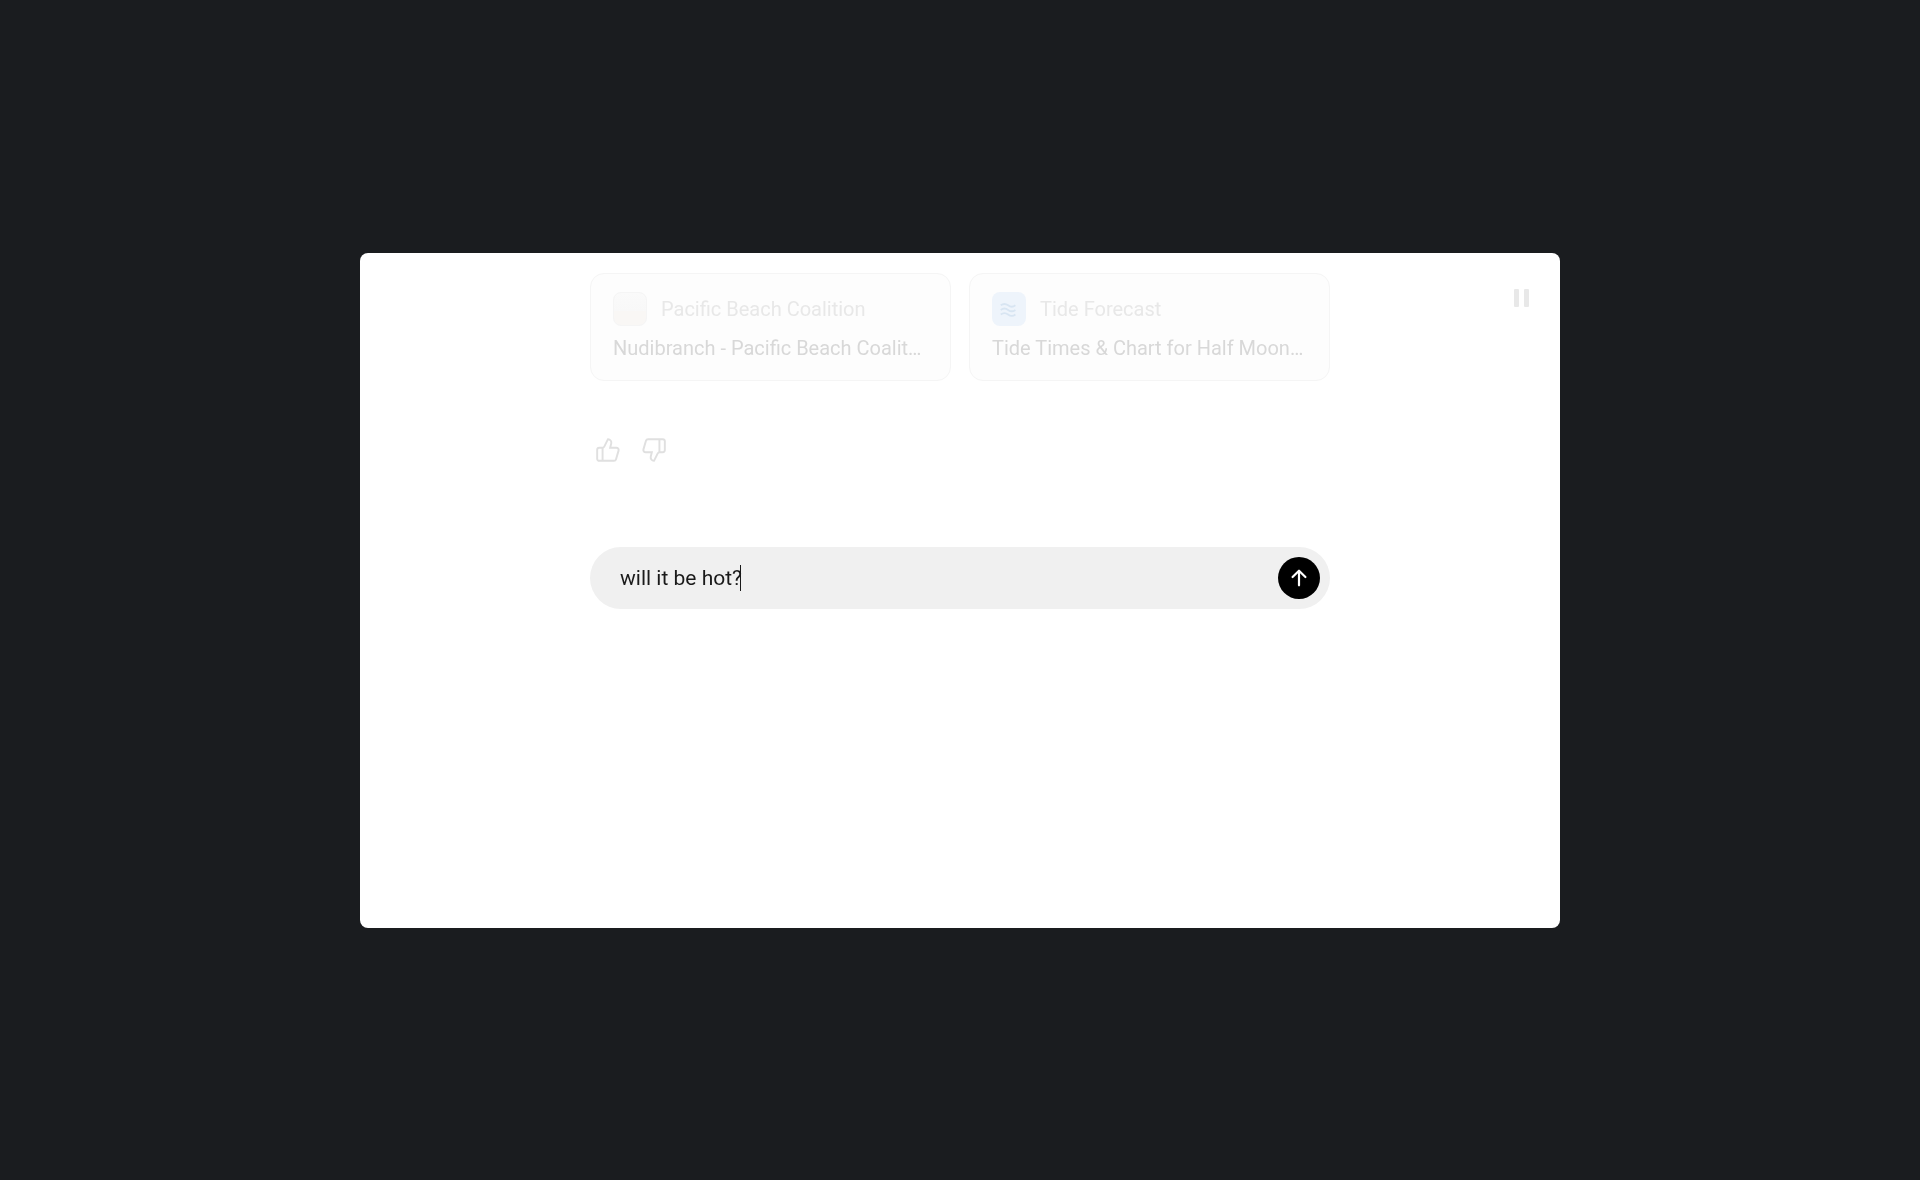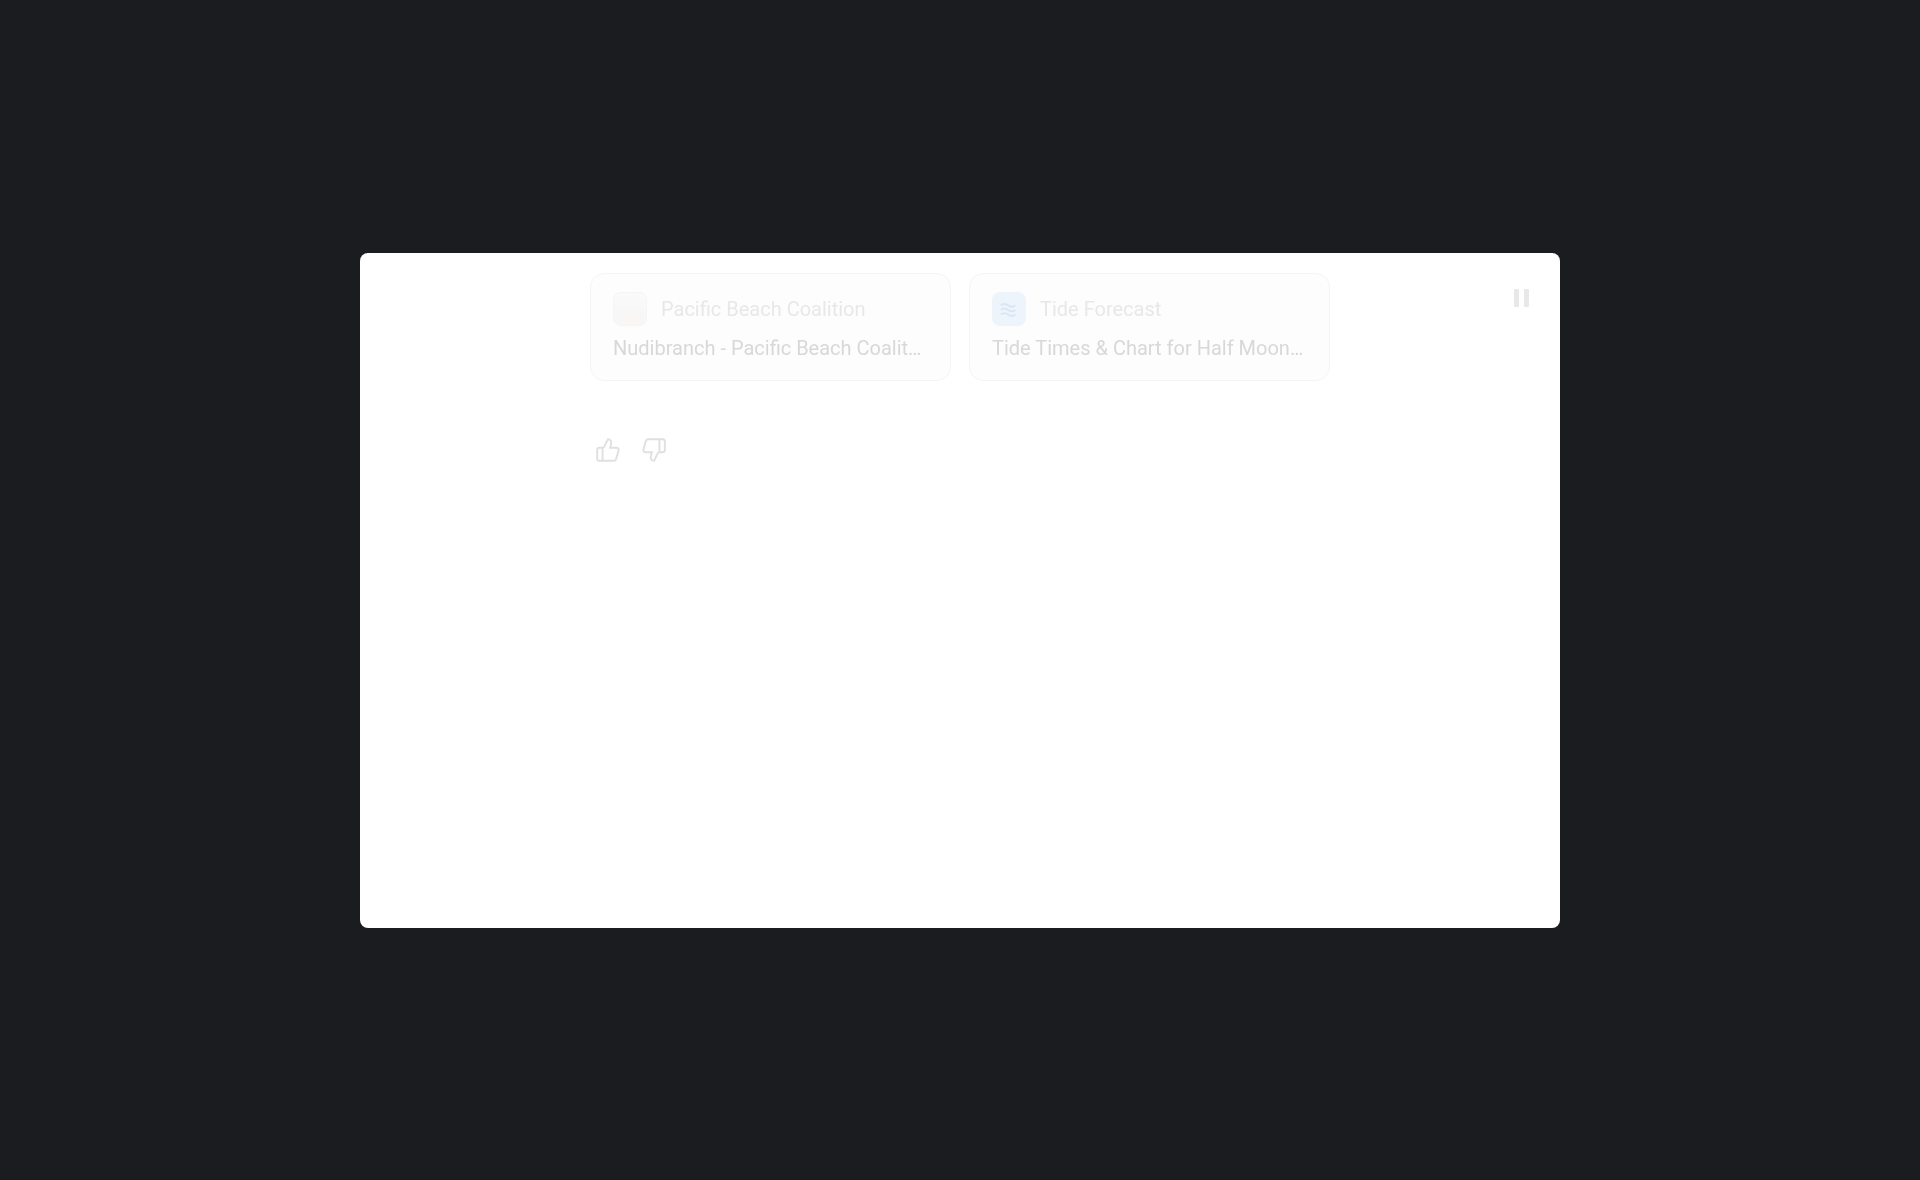--- a/index.html
+++ b/index.html
@@ -236,16 +236,30 @@
         </svg>
       </button>
       <button class="feedback-btn">
         <svg viewBox="0 0 24 24" fill="none" stroke="currentColor" stroke-width="1.8">
           <path d="M17 14V2"></path>
           <path d="M9 18.12 10 14H4.17a2 2 0 0 1-1.92-2.56l2.33-8A2 2 0 0 1 6.5 2H20a2 2 0 0 1 2 2v8a2 2 0 0 1-2 2h-2.76a2 2 0 0 0-1.79 1.11L12 22h0a3.13 3.13 0 0 1-3-3.88Z"></path>
         </svg>
       </button>
     </div>
 
+    <div class="input-area">
+      <div class="chat-input-wrapper">
+        <div class="input-text">
+          <span>will it be hot?</span>
+            <span class="cursor"></span>
+        </div>
+        <button class="send-btn">
+          <svg viewBox="0 0 24 24" fill="none">
+            <path d="M12 20V5" stroke="#ffffff" stroke-width="2.4" stroke-linecap="round"></path>
+            <path d="M5 11 L12 4 L19 11" stroke="#ffffff" stroke-width="2.4" stroke-linecap="round" stroke-linejoin="round"></path>
+          </svg>
+        </button>
+      </div>
+    </div>
 
   </div>
 
 </div>
 
 </body></html>

